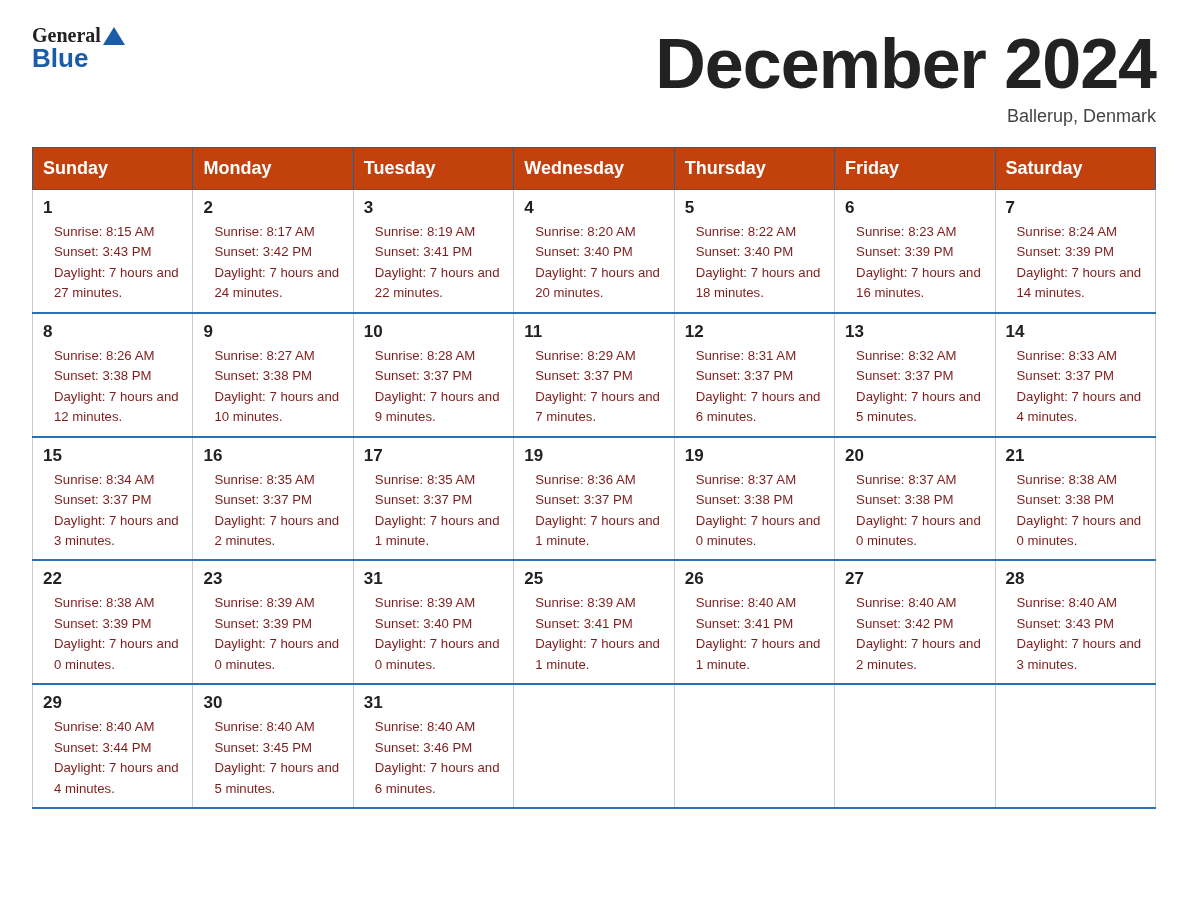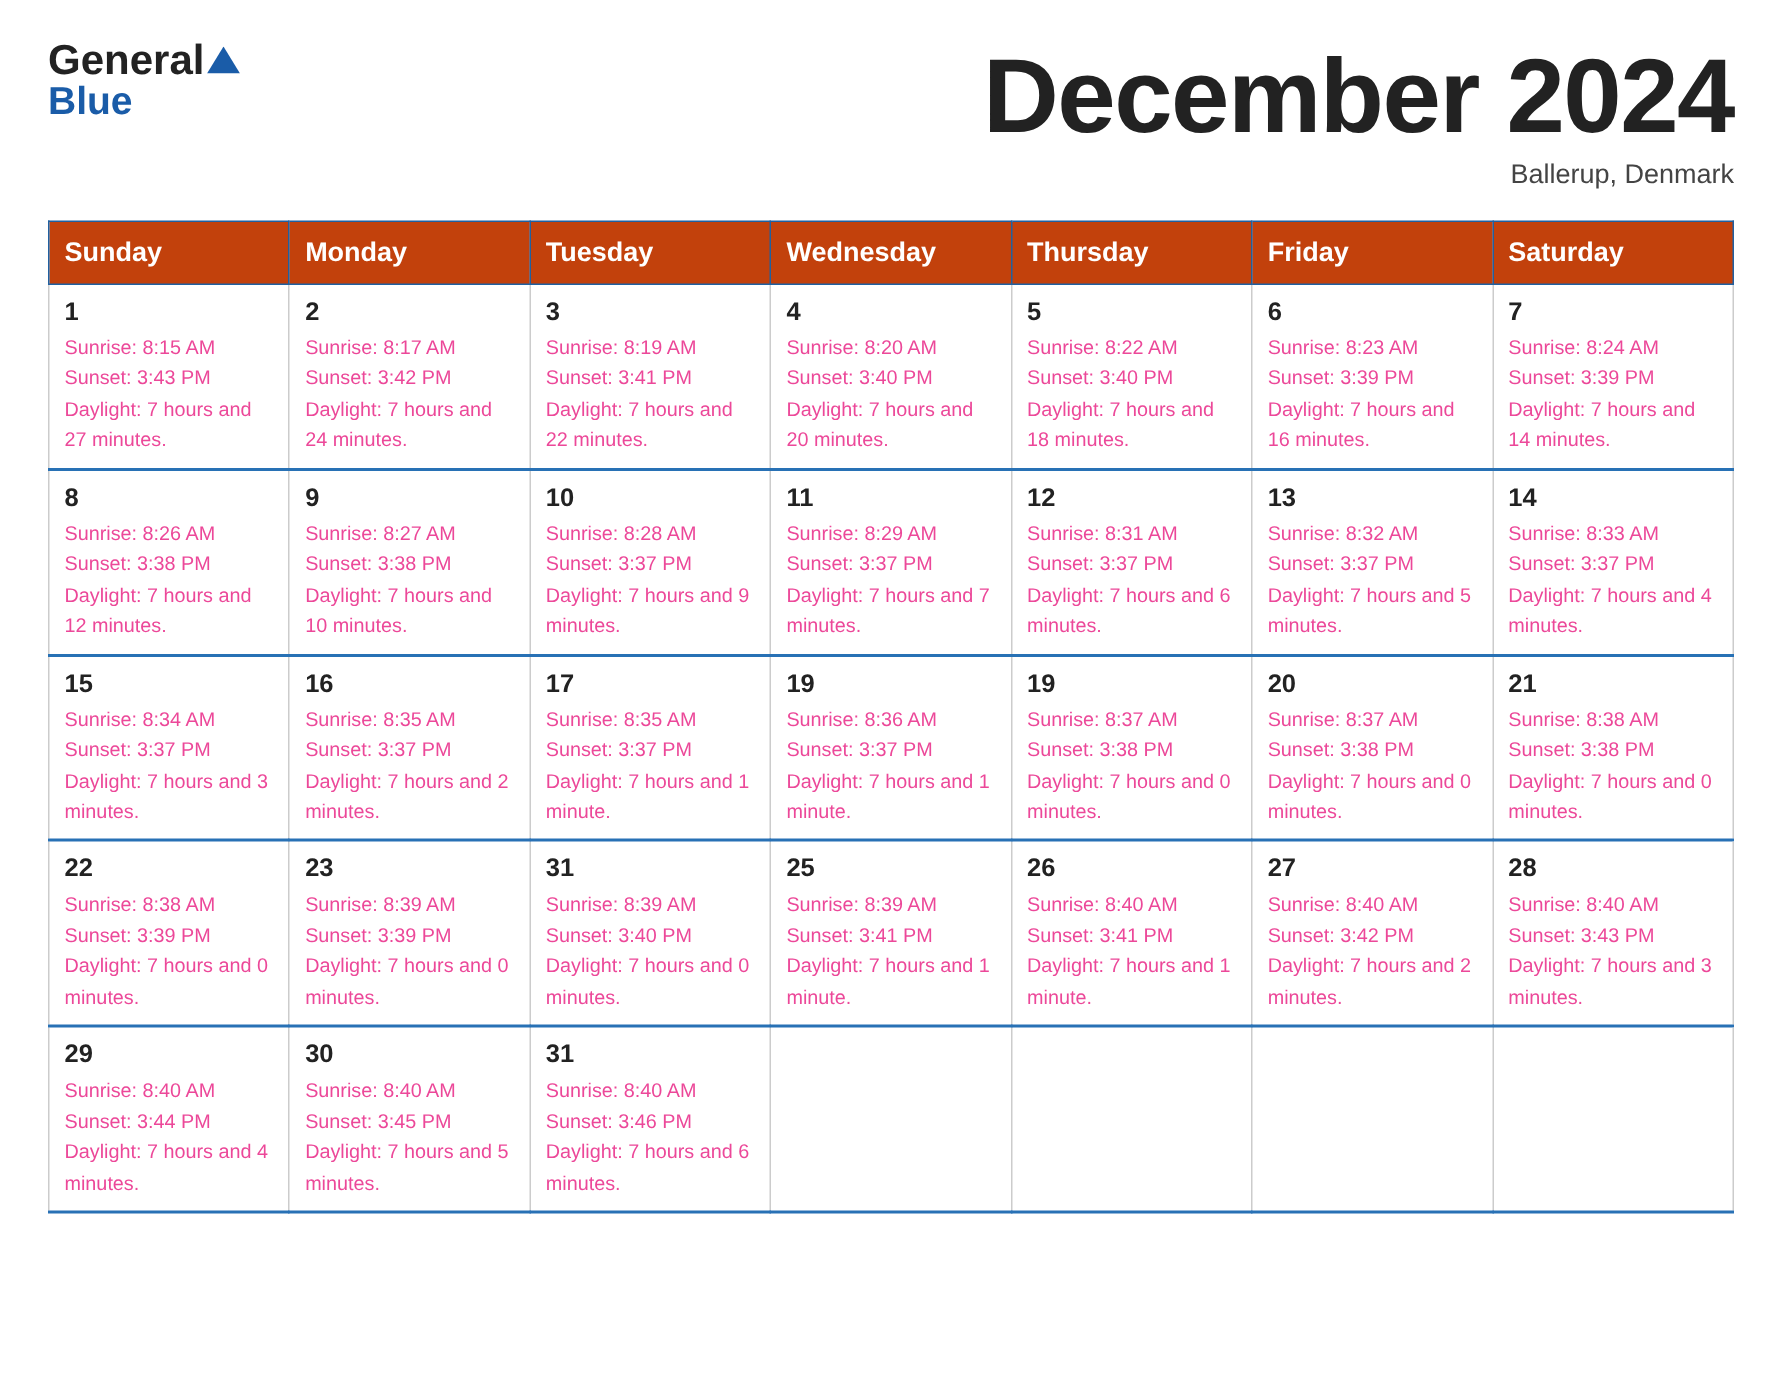--- a/index.html
+++ b/index.html
@@ -17,23 +17,24 @@
       margin-bottom: 20px;
     }
     .logo {
       display: flex;
       flex-direction: column;
       align-items: flex-start;
     }
     .logo-text {
       display: flex;
       align-items: center;
-      font-size: 28px;
+      font-size: 20px;
       font-weight: bold;
       color: #222;
+      font-family: Liberation Serif, serif;
     }
     .logo-general { color: #222; }
     .logo-sub {
       font-size: 26px;
       font-weight: bold;
       color: #1a5ca8;
       margin-top: -4px;
     }
     .title-section {
       text-align: right;
@@ -77,21 +78,22 @@
     }
     .day-number {
       font-size: 17px;
       font-weight: bold;
       display: block;
       margin-bottom: 4px;
     }
     .day-info {
       font-size: 13.2px;
       line-height: 1.55;
-      color: #ec4899;
+      color: #7f1d1d;
+      margin-left: 11px;
     }
     tbody tr {
       border-bottom: 2px solid #2871b5;
     }
   </style>
 </head>
 <body>
 
 <div class="header-section">
   <div class="logo">

